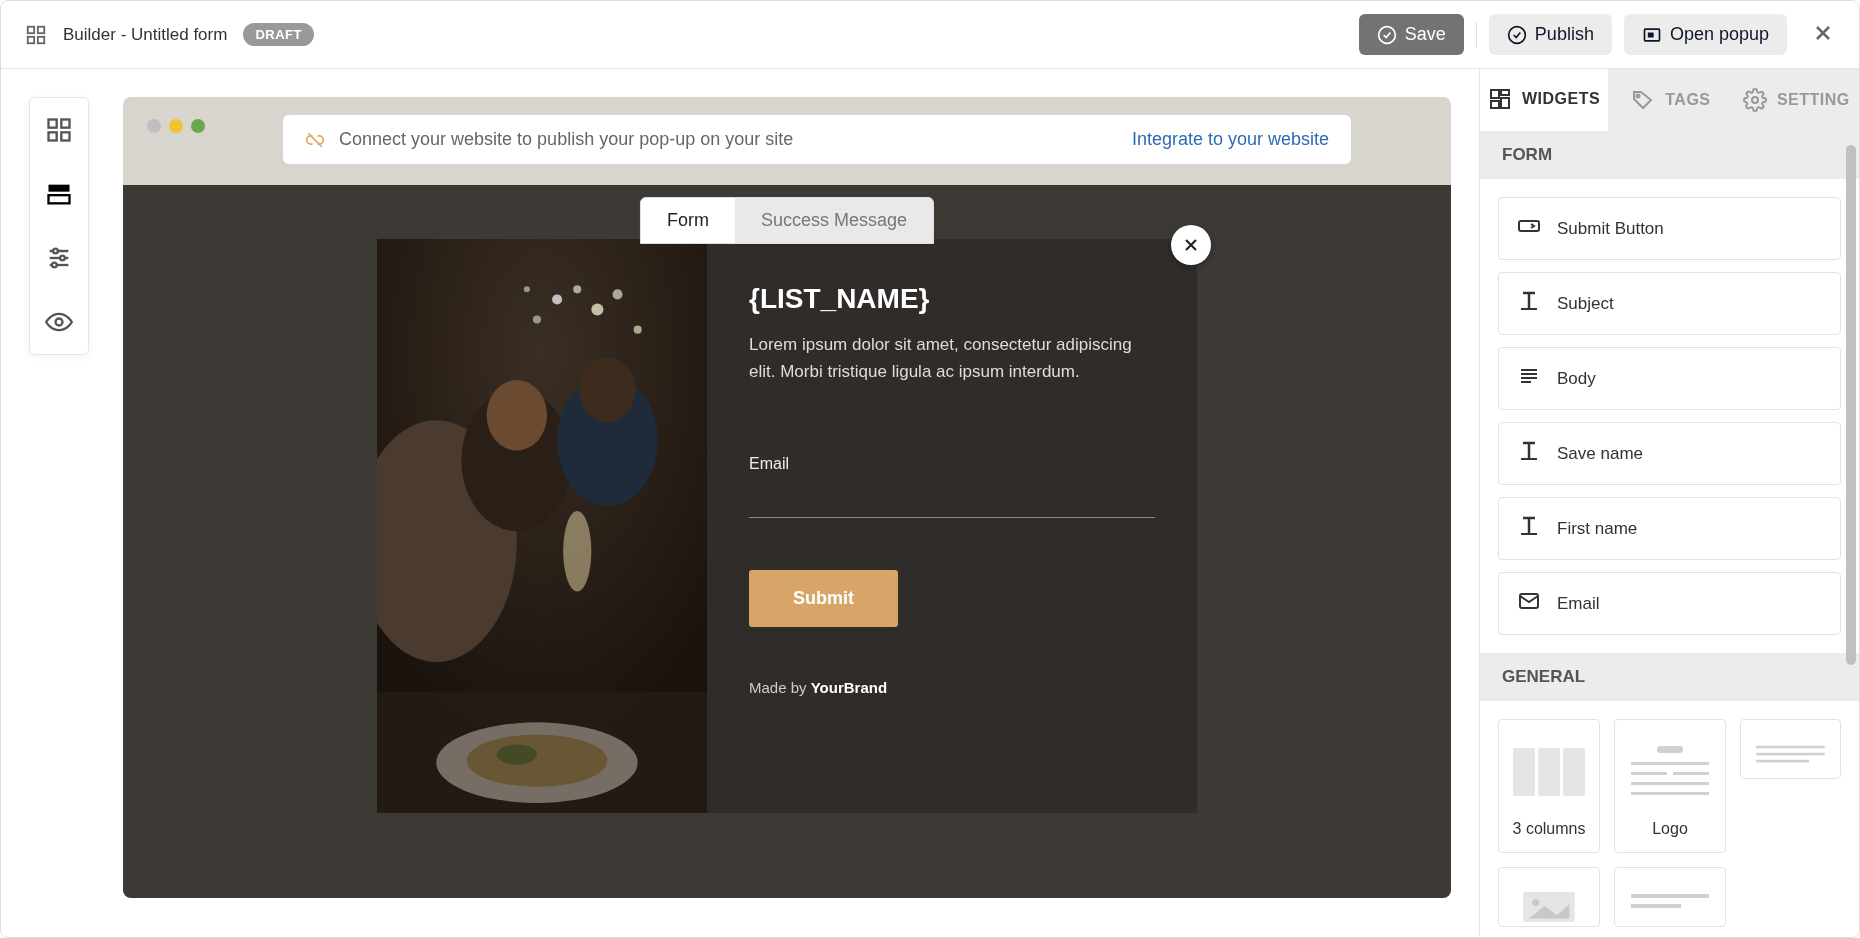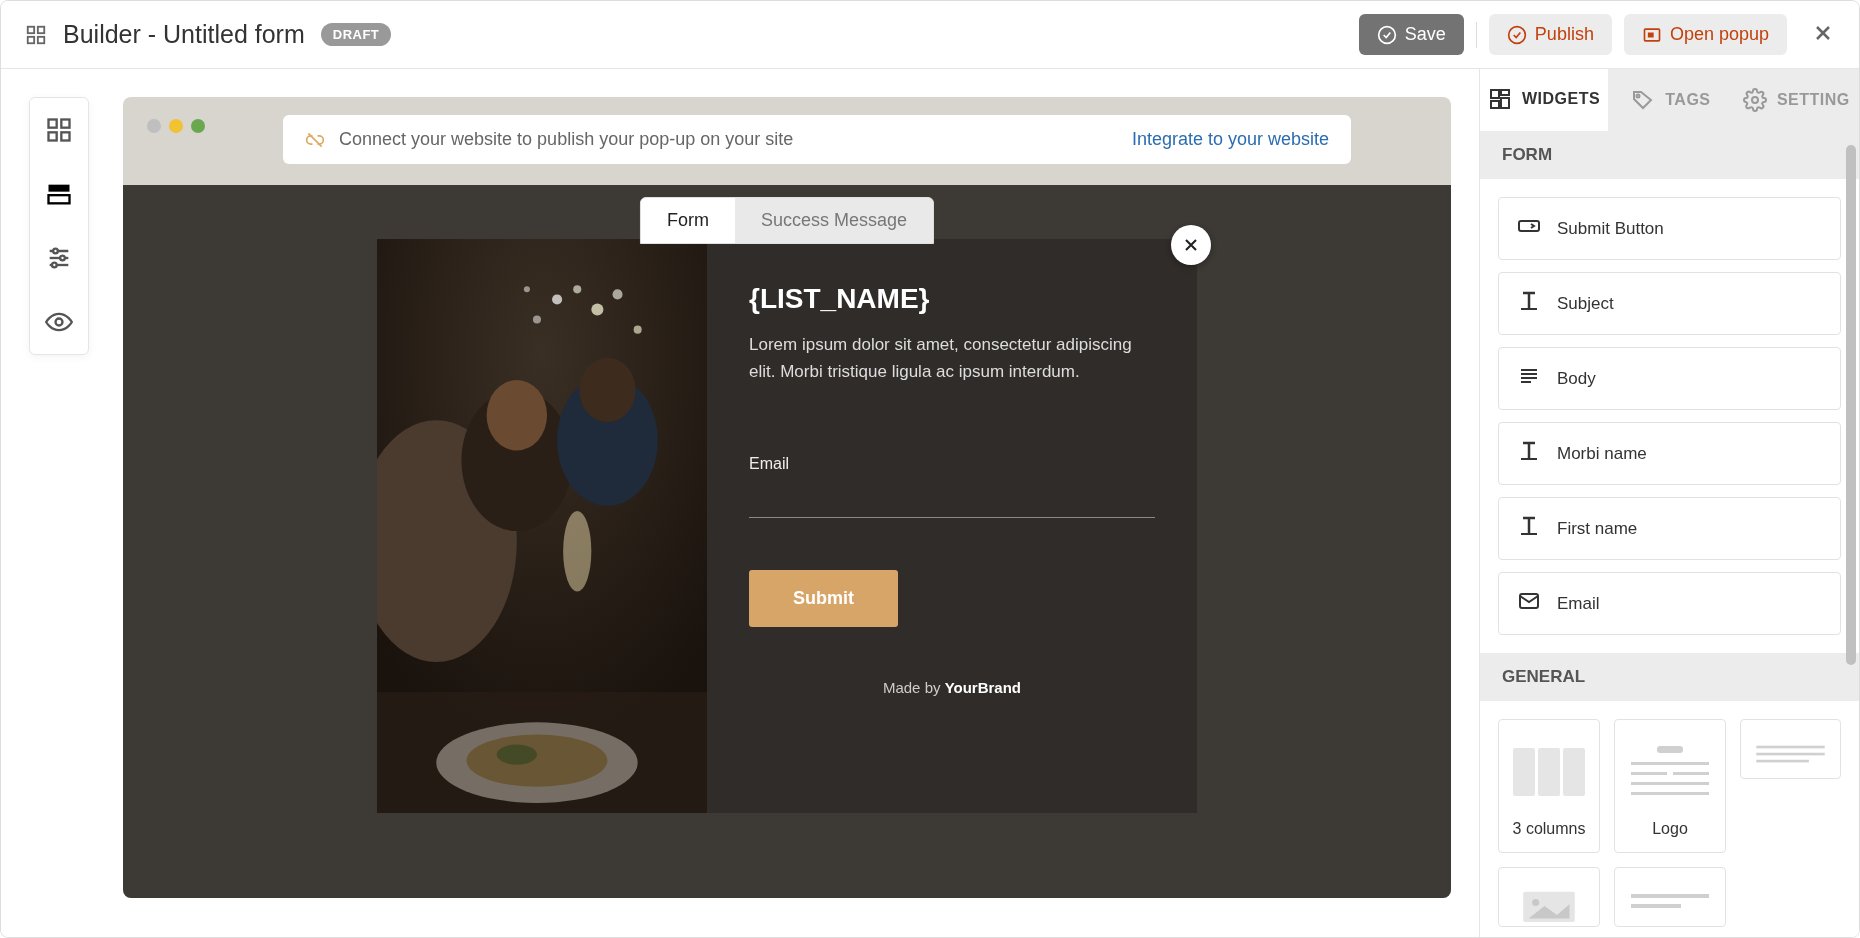--- a/index.html
+++ b/index.html
@@ -3,26 +3,26 @@
 <meta charset="utf-8">
 <style>
 * { box-sizing: border-box; margin: 0; padding: 0; }
 body { font-family: -apple-system, BlinkMacSystemFont, "Segoe UI", Arial, sans-serif; background: #fff; color: #333; overflow: hidden; }
 .app { width: 1860px; height: 938px; border: 1px solid #ddd; border-radius: 8px; display: flex; flex-direction: column; overflow: hidden; position: relative; }
 
 
 .header { display: flex; align-items: center; padding: 12px 24px; border-bottom: 1px solid #e5e5e5; background: #fff; height: 68px; }
 .header-left { display: flex; align-items: center; gap: 16px; }
 .grid-icon { width: 22px; height: 22px; color: #666; }
-.title { font-size: 25px; font-weight: 500; color: #333; }
+.title { font-size: 17px; font-weight: 500; color: #333; }
 .badge { background: #999; color: #fff; font-size: 13px; font-weight: 600; padding: 4px 12px; border-radius: 14px; letter-spacing: 0.5px; }
 .header-right { margin-left: auto; display: flex; align-items: center; gap: 12px; }
 .btn { display: inline-flex; align-items: center; gap: 8px; padding: 10px 18px; border-radius: 6px; font-size: 18px; font-weight: 500; border: none; cursor: pointer; }
 .btn-dark { background: #737373; color: #fff; }
-.btn-gray { background: #ececec; color: #c2410c; }
+.btn-gray { background: #ececec; color: #0f172a; }
 .divider-v { width: 1px; height: 26px; background: #ddd; }
 .close-btn { margin-left: 12px; cursor: pointer; color: #666; }
 
 
 .body { flex: 1; display: flex; position: relative; background: #fff; overflow: hidden; }
 
 
 .left-toolbar { position: absolute; left: 28px; top: 28px; background: #fff; border: 1px solid #e5e5e5; border-radius: 6px; display: flex; flex-direction: column; z-index: 5; box-shadow: 0 2px 8px rgba(0,0,0,0.05); }
 .tool-btn { width: 58px; height: 64px; display: flex; align-items: center; justify-content: center; cursor: pointer; color: #555; }
 .tool-btn.active { color: #000; }
@@ -50,21 +50,21 @@
 .popup-card { width: 820px; background: #302c29; display: flex; position: relative; margin-top: 12px; }
 .popup-img { width: 330px; background: #3a2a1a; position: relative; overflow: hidden; }
 .popup-img svg { width: 100%; height: 100%; }
 .popup-body { flex: 1; padding: 44px 42px 24px 42px; color: #fff; position: relative; }
 .popup-close { position: absolute; top: -14px; right: -14px; width: 40px; height: 40px; background: #fff; border-radius: 50%; display: flex; align-items: center; justify-content: center; color: #222; cursor: pointer; box-shadow: 0 2px 6px rgba(0,0,0,0.3); }
 .popup-title { font-size: 28px; font-weight: 700; margin-bottom: 16px; }
 .popup-desc { font-size: 17px; line-height: 1.6; color: #ddd; margin-bottom: 70px; }
 .popup-label { font-size: 16px; color: #eee; margin-bottom: 10px; display: block; }
 .popup-input { width: 100%; background: transparent; border: none; border-bottom: 1px solid #888; padding: 8px 0; color: #fff; font-size: 16px; margin-bottom: 52px; outline: none; }
 .popup-submit { background: #d6a567; color: #fff; border: none; padding: 18px 44px; font-size: 18px; font-weight: 600; border-radius: 3px; cursor: pointer; }
-.popup-footer { text-align: center; color: #ccc; font-size: 15px; margin-top: 52px; }
+.popup-footer { color: #ccc; font-size: 15px; margin-top: 52px; }
 .popup-footer b { color: #fff; }
 
 
 .right-panel { width: 380px; border-left: 1px solid #e5e5e5; background: #fff; display: flex; flex-direction: column; overflow: hidden; }
 .panel-tabs { display: flex; background: #ececec; }
 .panel-tab { flex: 1; display: flex; align-items: center; justify-content: center; gap: 10px; padding: 18px 8px; font-size: 16px; font-weight: 700; color: #999; letter-spacing: 0.5px; cursor: pointer; }
 .panel-tab.active { background: #fff; color: #333; border-bottom: 2px solid transparent; }
 .panel-section-head { background: #ececec; padding: 14px 22px; font-size: 17px; font-weight: 600; color: #555; }
 .panel-section-body { padding: 18px; display: flex; flex-direction: column; gap: 12px; }
 .widget-item { display: flex; align-items: center; gap: 16px; border: 1px solid #e2e2e2; border-radius: 4px; padding: 16px 18px; background: #fff; cursor: grab; font-size: 17px; font-weight: 500; }
@@ -289,21 +289,21 @@
                   <line x1="4" y1="14" x2="20" y2="14"></line>
                   <line x1="4" y1="18" x2="14" y2="18"></line>
                 </svg></span>
               <span>Body</span>
             </div>
             <div class="widget-item">
               <span><svg class="icon-md" viewBox="0 0 24 24" fill="none" stroke="currentColor" stroke-width="2">
                   <path d="M6 4h12M12 4v16" stroke-width="2.5"></path>
                   <path d="M4 20h16"></path>
                 </svg></span>
-              <span>Morbi name</span>
+              <span>Save name</span>
             </div>
             <div class="widget-item">
               <span><svg class="icon-md" viewBox="0 0 24 24" fill="none" stroke="currentColor" stroke-width="2">
                   <path d="M6 4h12M12 4v16" stroke-width="2.5"></path>
                   <path d="M4 20h16"></path>
                 </svg></span>
               <span>First name</span>
             </div>
             <div class="widget-item">
               <span><svg class="icon-md" viewBox="0 0 24 24" fill="none" stroke="currentColor" stroke-width="2">

